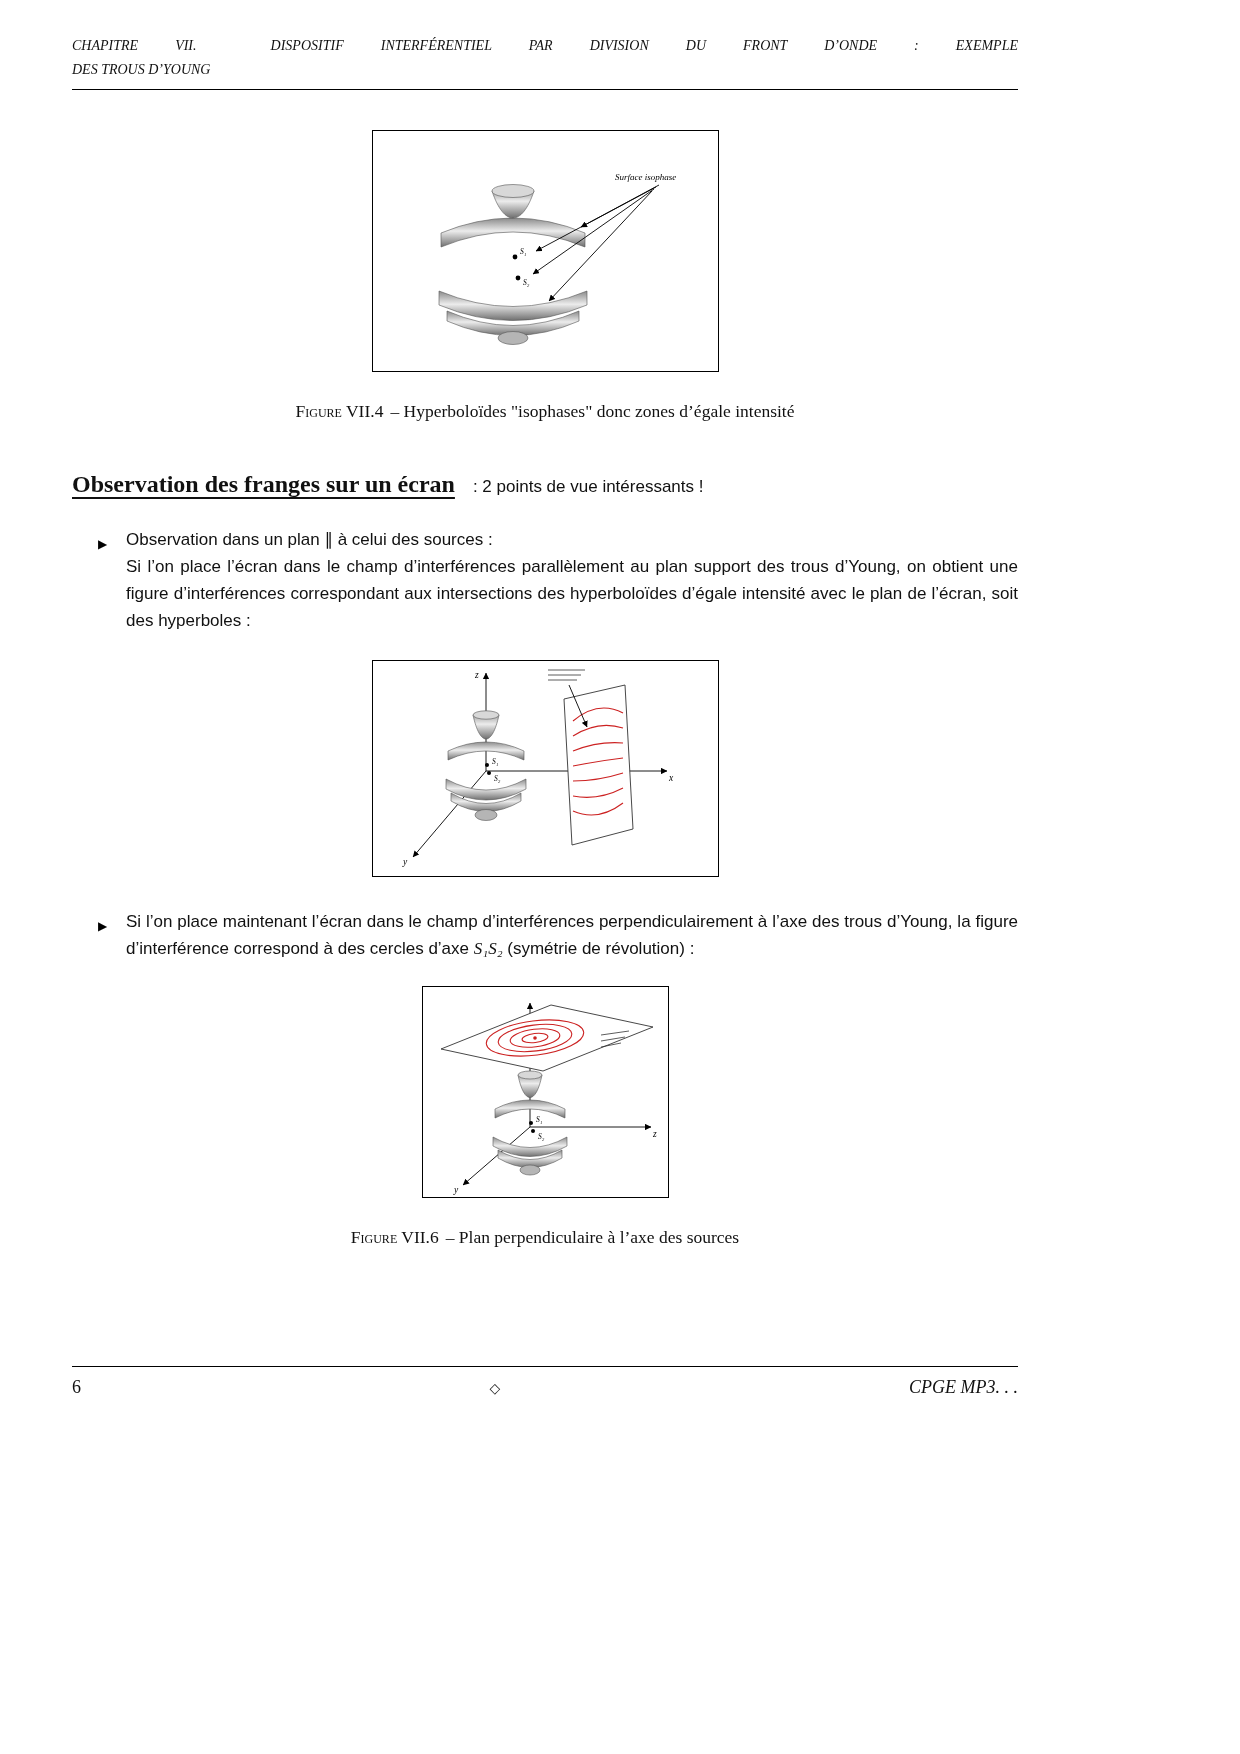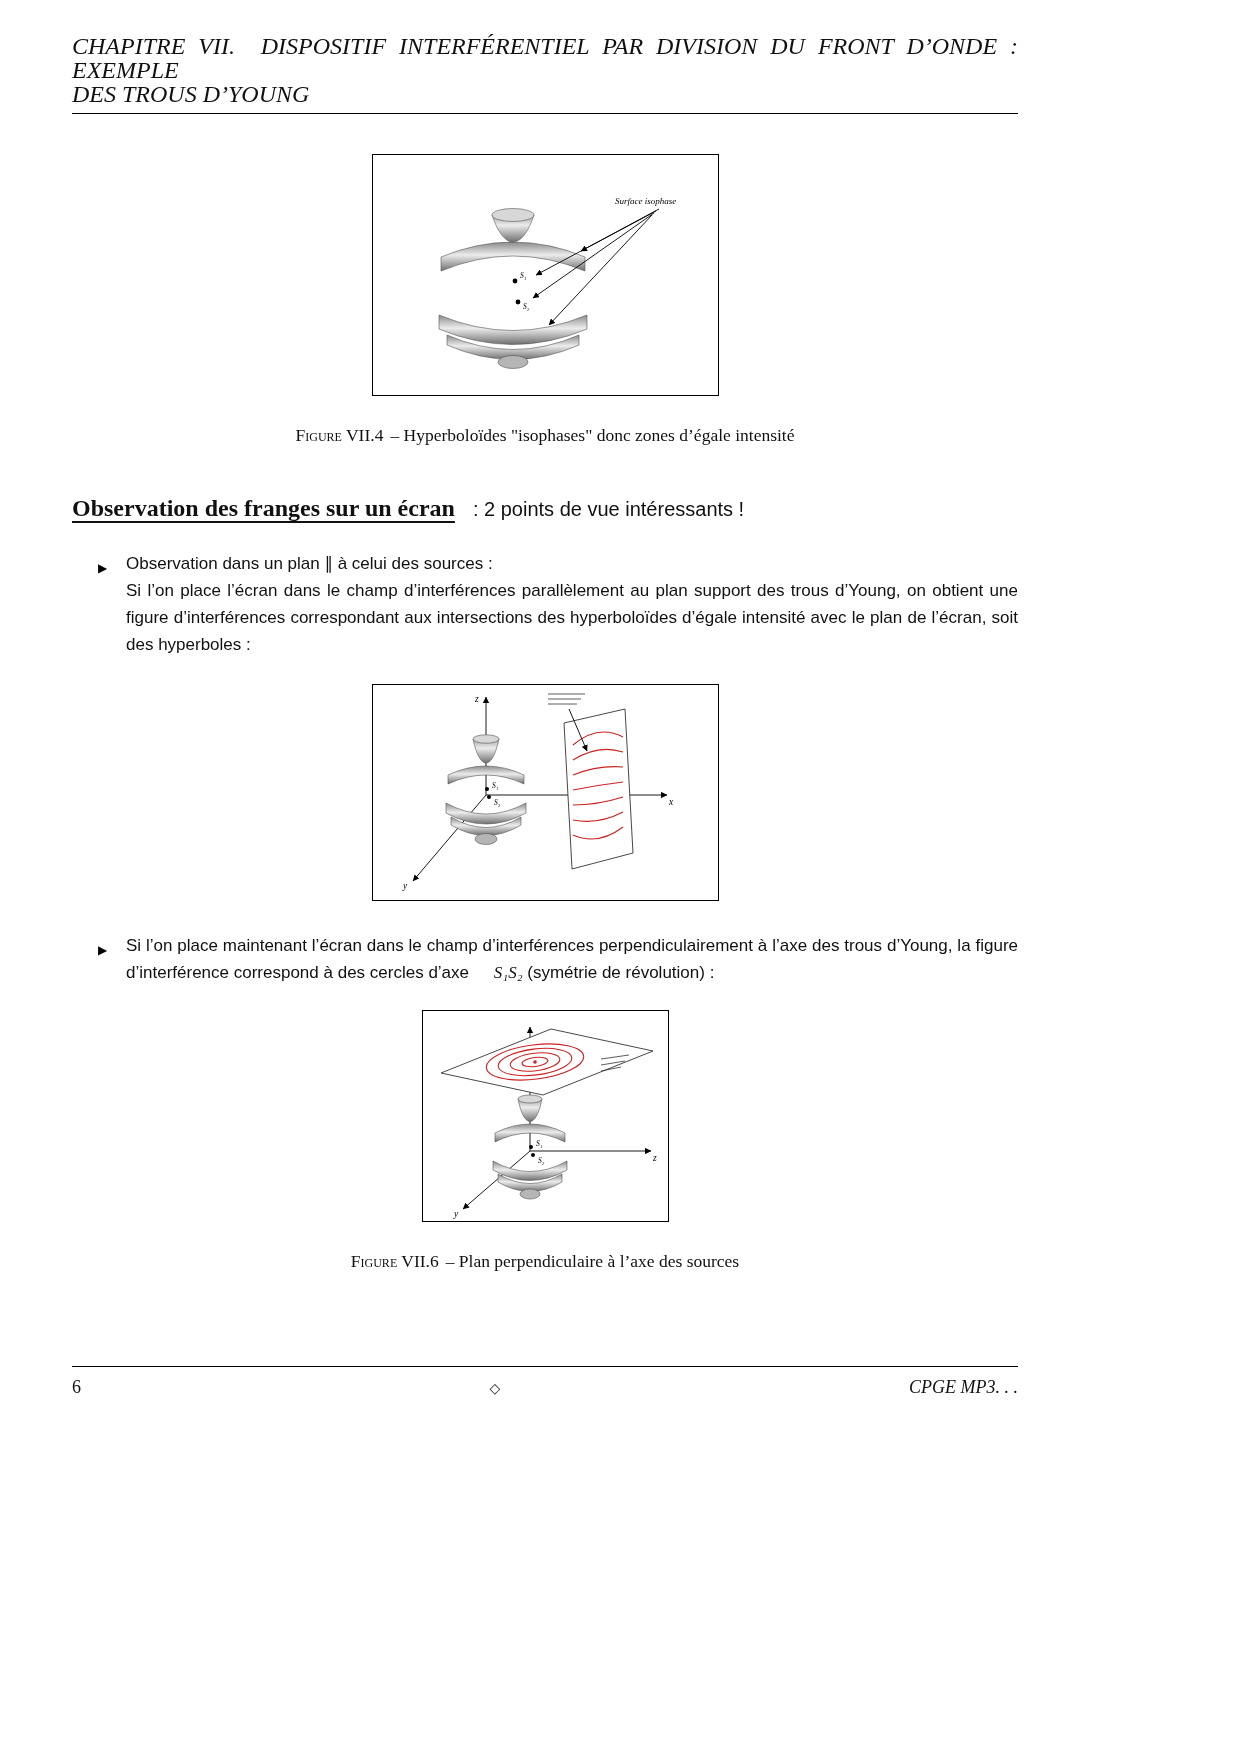--- a/index.html
+++ b/index.html
@@ -4,48 +4,48 @@
 <style>
   * { margin:0; padding:0; box-sizing:border-box; }
   html,body { background:#ffffff; }
   body {
     width:1240px; height:1754px; position:relative; overflow:hidden;
     font-family:"Liberation Sans", sans-serif; color:#111111;
   }
   .page { padding:34px 222px 0 72px; }
 
   
-  .hdr { font-family:"Liberation Serif", serif; font-style:italic; font-size:24px; line-height:24px; }
+  .hdr { font-family:"Liberation Serif", serif; font-style:italic; font-size:14px; line-height:24px; }
   .hdr-l1 { text-align:justify; text-align-last:justify; }
   .hdr-l2 { text-align:left; }
   .hrule { border-bottom:1.6px solid #000; margin-top:7px; }
 
   
   .figwrap { text-align:center; }
   .figwrap4 { margin-top:40px; }
   .figwrap5 { margin-top:26px; }
   .figwrap6 { margin-top:24px; }
   .figbox { border:1.2px solid #000; display:inline-block; background:#fff; line-height:0; }
   .caption { font-family:"Liberation Serif", serif; font-size:17.5px; margin-top:24px; text-align:center; line-height:24px; }
   .sc { font-variant:small-caps;margin-top:44px; }
   .caption .ct { margin-left:7px; }
 
   
   .section-heading { margin-top:48px; }
   .shd {
     font-family:"Liberation Serif", serif; font-weight:bold; font-size:24px;
     text-decoration:underline; text-underline-offset:5px; padding-right:6px;
   }
-  .shs { margin-left:12px; font-size:20px; }
+  .shs { margin-left:12px; font-size:17px; }
 
   
   .bullet { margin-top:28px; padding-left:54px; position:relative; font-size:17px; line-height:27px; }
   .bullet .marker { position:absolute; left:26px; top:5px; font-size:12px; color:#000; }
   .bullet .bbody { text-align:justify; }
-  .formula { font-family:"Liberation Serif","DejaVu Serif", serif; font-style:italic;margin-left:20px; }
+  .formula { font-family:"Liberation Serif","DejaVu Serif", serif; font-style:italic; }
 
   
   .footer {
     position:absolute; left:72px; right:222px; top:1366px;
     border-top:1.6px solid #000; padding-top:10px;
     font-family:"Liberation Serif", serif; font-size:18px;
     display:flex; justify-content:space-between; align-items:baseline;
   }
   .footer .right { font-style:italic; }
   .footer .diamond { font-size:14px; }

